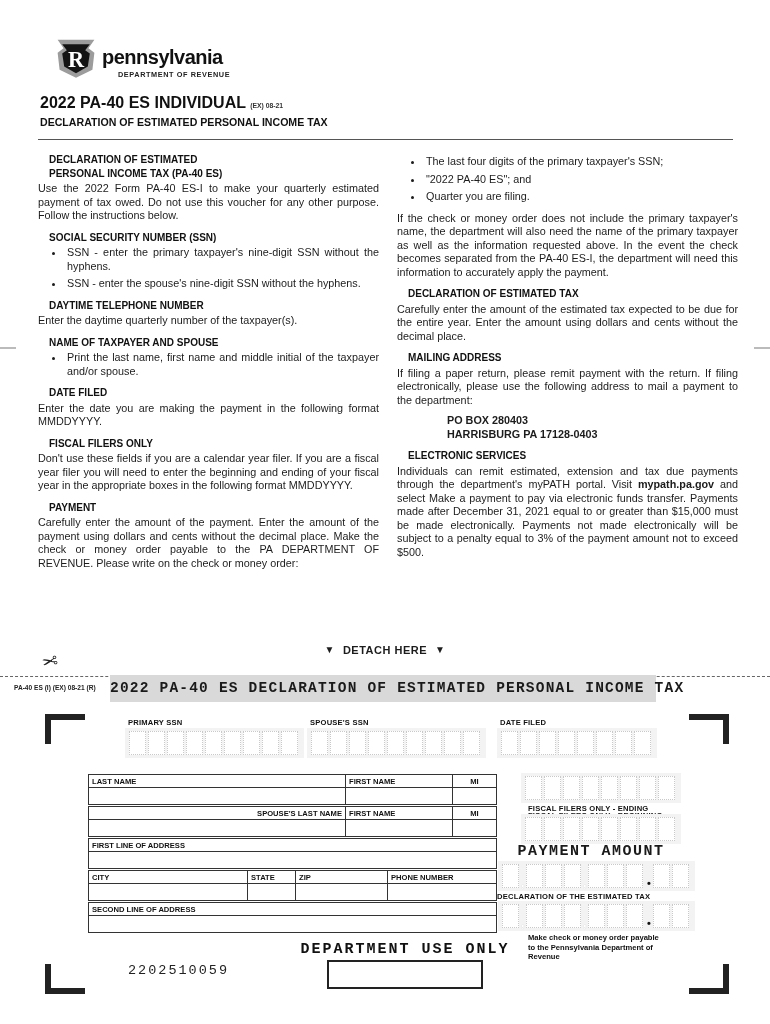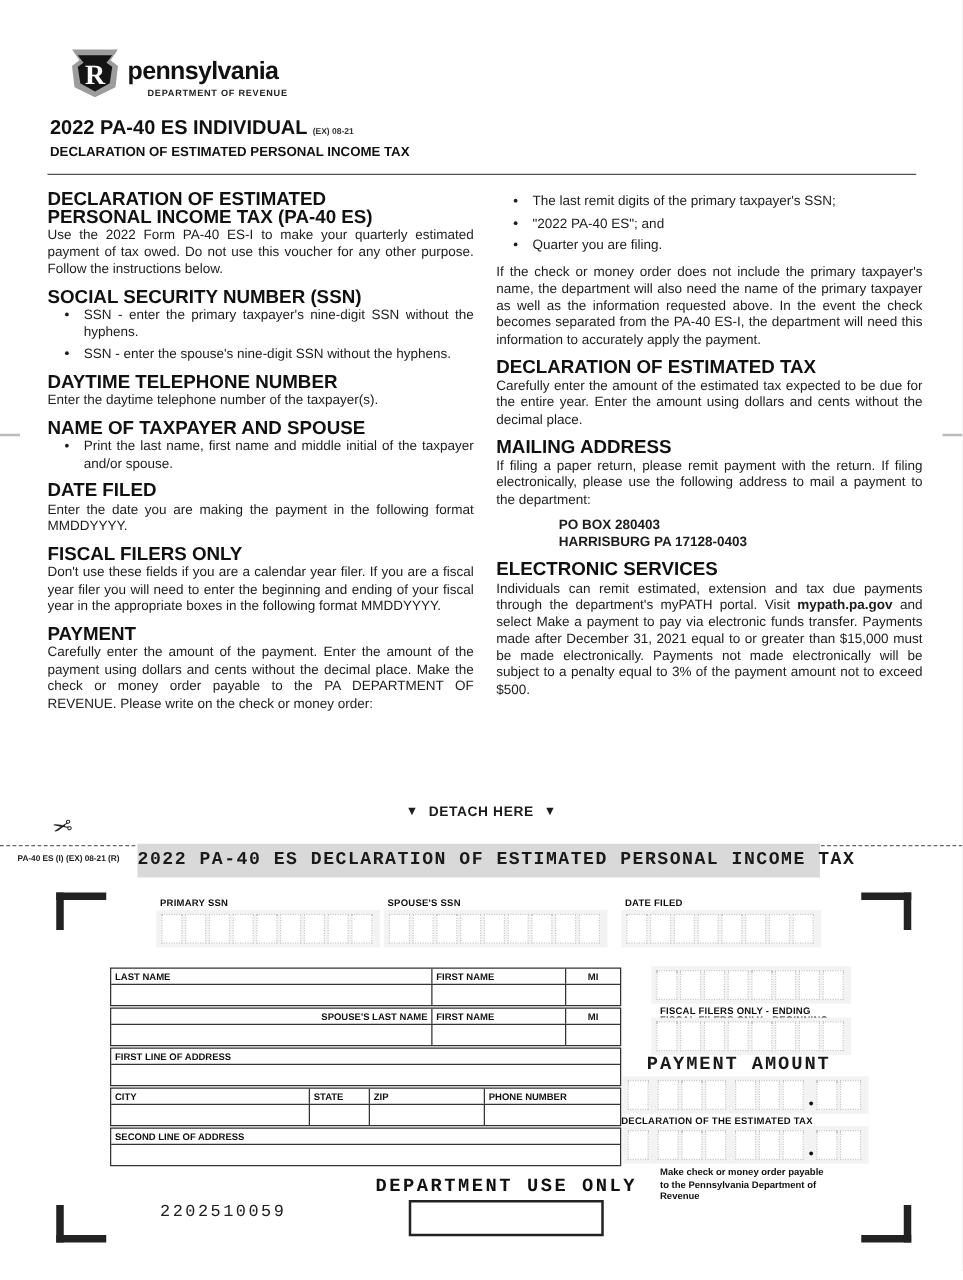--- a/index.html
+++ b/index.html
@@ -12,21 +12,21 @@
   .brand-name{font-size:20px;font-weight:bold;letter-spacing:-0.5px;color:#111;}
   .brand-sub{font-size:7.3px;font-weight:bold;letter-spacing:0.6px;color:#222;margin-top:1px;margin-left:16px;}
   .title{position:absolute;left:40px;top:94px;font-size:16px;font-weight:bold;color:#111;}
   .title small{font-size:6.8px;font-weight:bold;color:#333;}
   .subtitle{position:absolute;left:40px;top:116px;font-size:10.6px;font-weight:bold;color:#111;}
   .header-rule{position:absolute;left:38px;top:139px;width:695px;border-top:1.4px solid #555;}
 
   
   .cols{position:absolute;left:38px;top:151px;width:700px;height:492px;display:flex;gap:18px;overflow:hidden;}
   .col{width:341px;font-size:10.8px;line-height:13.5px;text-align:justify;}
-  .col h3{font-size:15px;margin:8px 0 2px 0;color:#111;}
+  .col h3{font-size:10px;margin:8px 0 2px 11px;color:#111;}
   .col h3:first-child{margin-top:2px;}
   .col p{margin:0 0 8px 0;}
   .col ul{margin:2px 0 8px 0;padding-left:27px;}
   .col li{margin-bottom:4px;padding-left:2px;}
   .addr{font-weight:bold;margin:2px 0 8px 50px;line-height:14px;text-align:left;}
   .b{font-weight:bold;}
 
   
   .detach-label{position:absolute;left:0;top:644px;width:770px;text-align:center;
                 font-size:11px;font-weight:bold;letter-spacing:0.5px;}
@@ -108,36 +108,36 @@
         <span>DECLARATION OF ESTIMATED</span><br>
         <span>PERSONAL INCOME TAX (PA-40 ES)</span>
       </h3>
       <p>Use the 2022 Form PA-40 ES-I to make your quarterly estimated payment of tax owed. Do not use this voucher for any other purpose. Follow the instructions below.</p>
       <h3>SOCIAL SECURITY NUMBER (SSN)</h3>
       <ul>
         <li>SSN - enter the primary taxpayer's nine-digit SSN without the hyphens.</li>
         <li>SSN - enter the spouse's nine-digit SSN without the hyphens.</li>
       </ul>
       <h3>DAYTIME TELEPHONE NUMBER</h3>
-      <p>Enter the daytime telephone number of the taxpayer(s).</p>
+      <p>Enter the daytime quarterly number of the taxpayer(s).</p>
       <h3>NAME OF TAXPAYER AND SPOUSE</h3>
       <ul>
         <li>Print the last name, first name and middle initial of the taxpayer and/or spouse.</li>
       </ul>
       <h3>DATE FILED</h3>
       <p>Enter the date you are making the payment in the following format MMDDYYYY.</p>
       <h3>FISCAL FILERS ONLY</h3>
       <p>Don't use these fields if you are a calendar year filer.  If you are a fiscal year filer you will need to enter the beginning and ending of your fiscal year in the appropriate boxes in the following format MMDDYYYY.</p>
       <h3>PAYMENT</h3>
       <p>Carefully enter the amount of the payment. Enter the amount of the payment using dollars and cents without the decimal place. Make the check or money order payable to the PA DEPARTMENT OF REVENUE. Please write on the check or money order:</p>
     </div>
 
     <div class="col">
       <ul style="margin-top:4px;">
-        <li>The last remit digits of the primary taxpayer's SSN;</li>
+        <li>The last four digits of the primary taxpayer's SSN;</li>
         <li>"2022 PA-40 ES"; and</li>
         <li>Quarter you are filing.</li>
       </ul>
       <p>If the check or money order does not include the primary taxpayer's name, the department will also need the name of the primary taxpayer as well as the information requested above. In the event the check becomes separated from the PA-40 ES-I, the department will need this information to accurately apply the payment.</p>
       <h3>DECLARATION OF ESTIMATED TAX</h3>
       <p>Carefully enter the amount of the estimated tax expected to be due for the entire year. Enter the amount using dollars and cents without the decimal place.</p>
       <h3>MAILING ADDRESS</h3>
       <p style="margin-bottom:6px;">If filing a paper return, please remit payment with the return. If filing electronically, please use the following address to mail a payment to the department:</p>
       <div class="addr">
         <div>PO BOX 280403</div>

